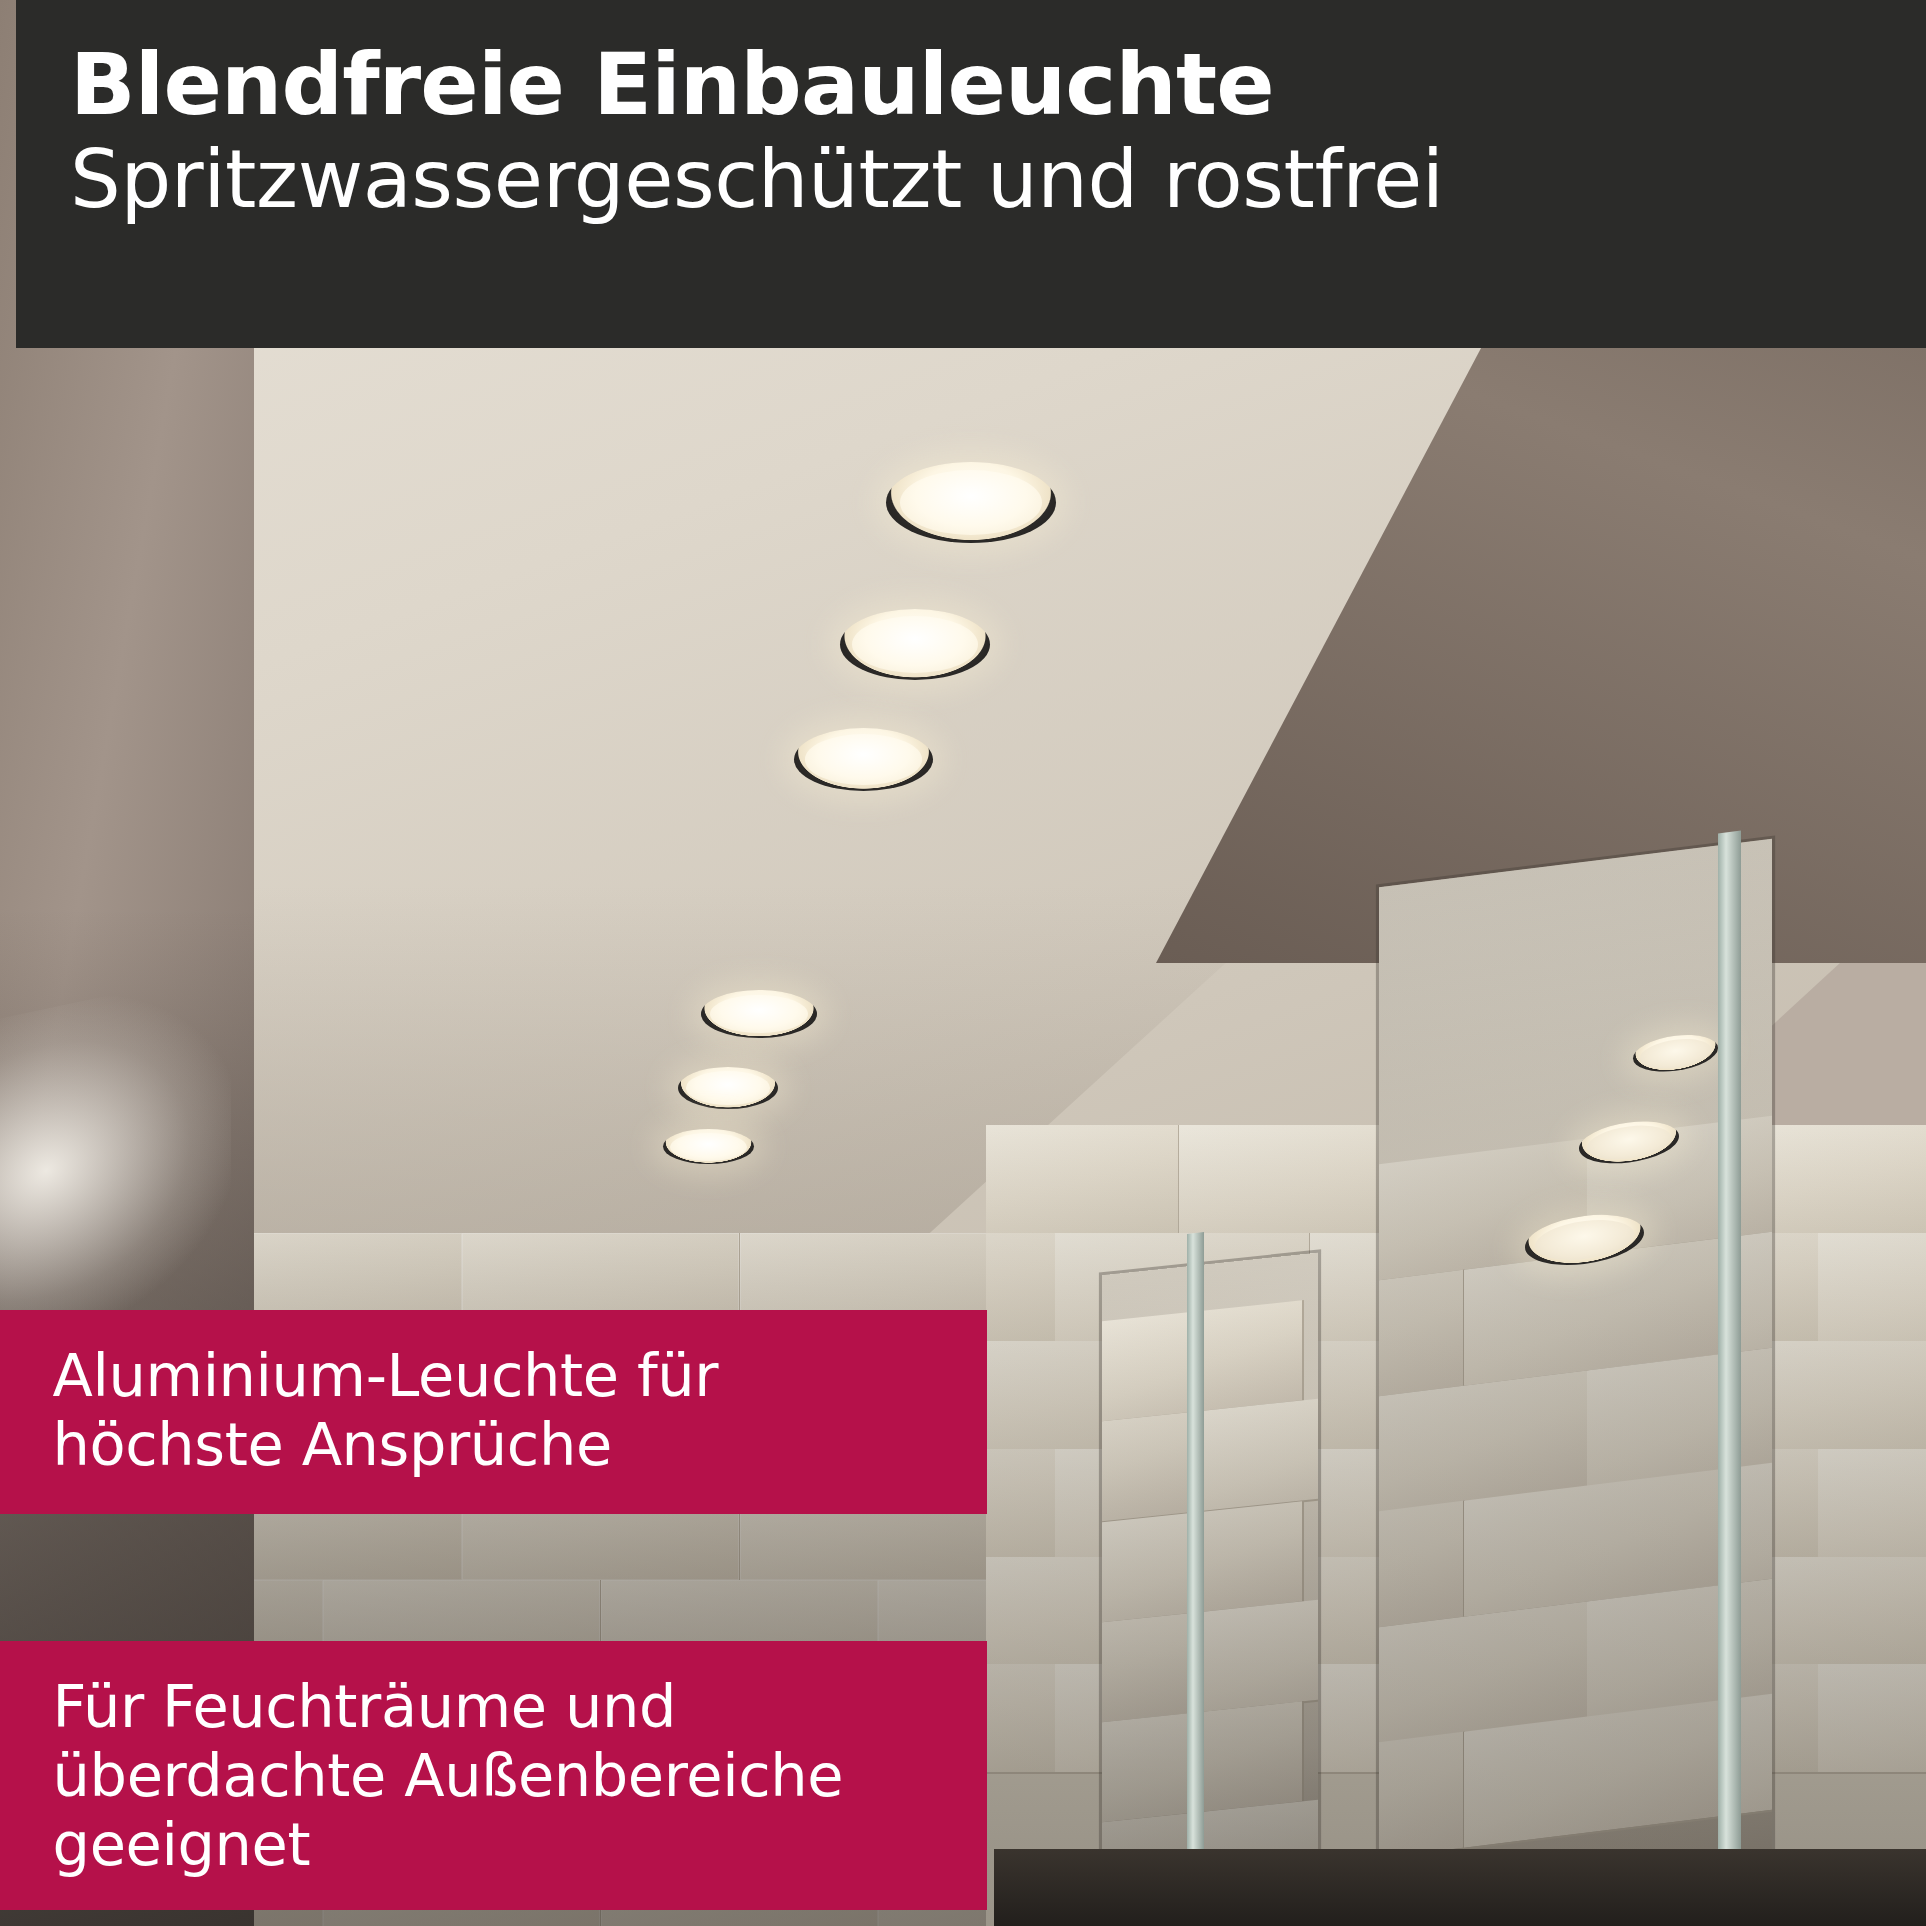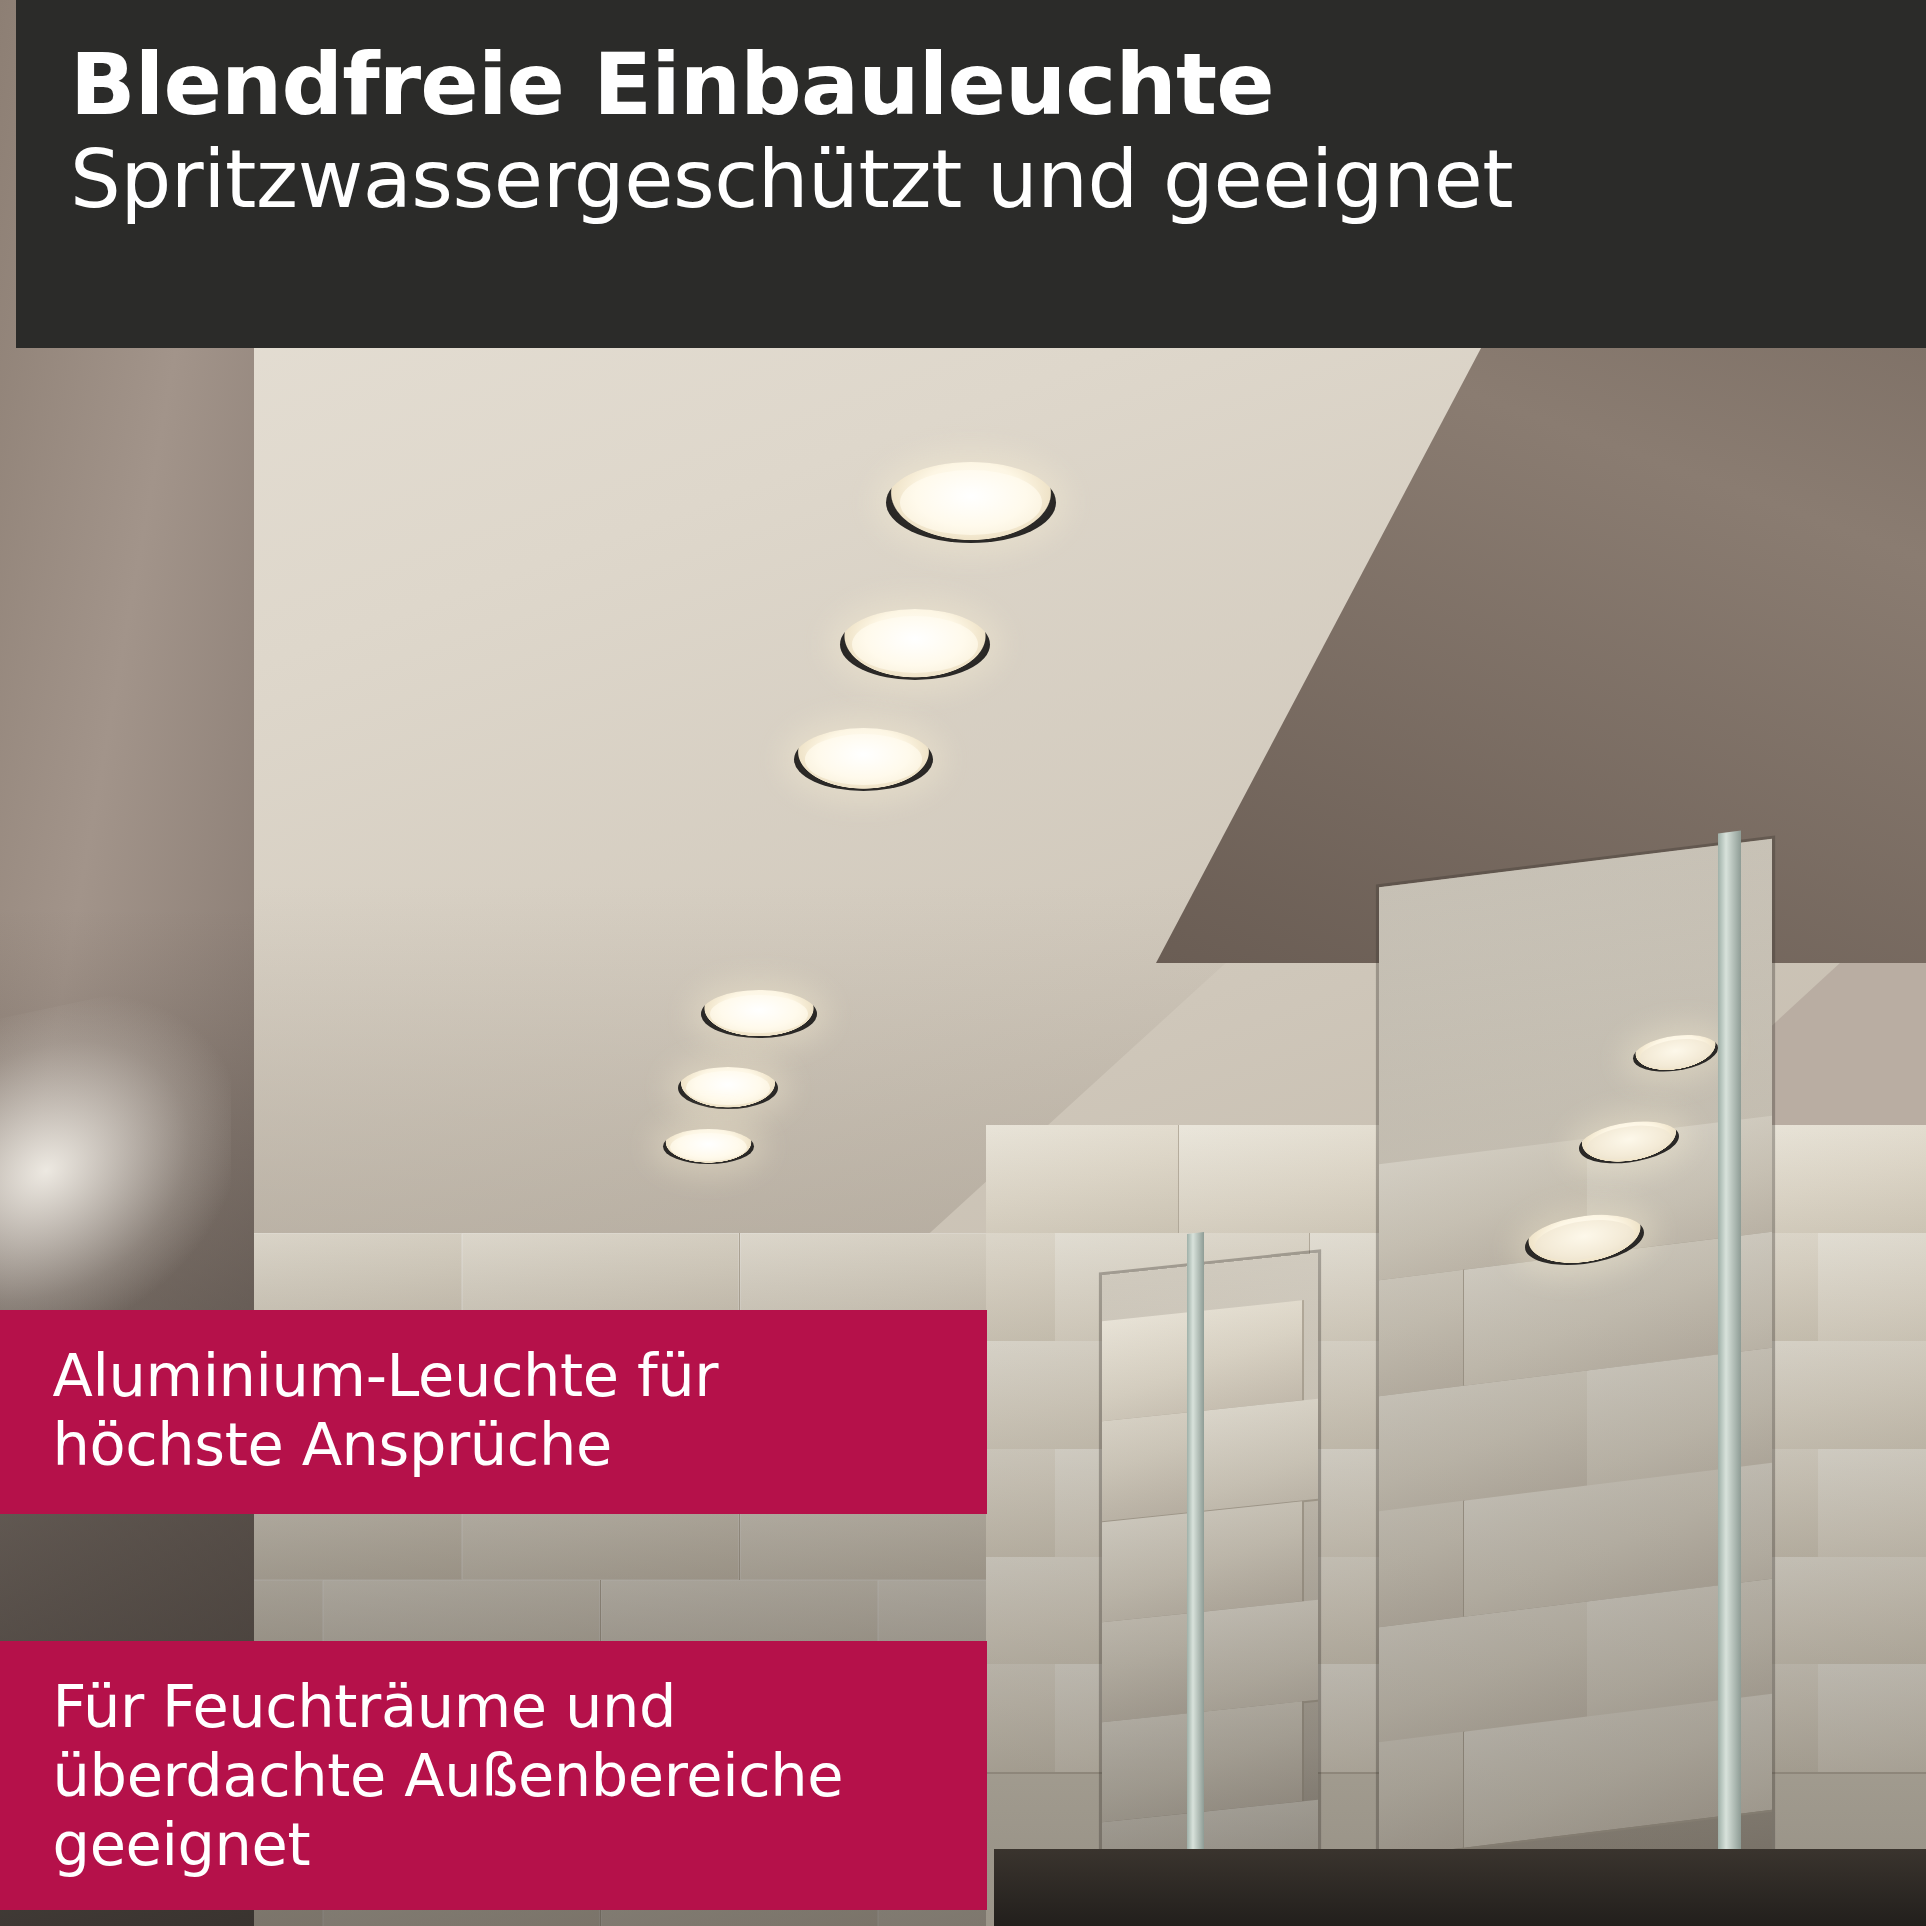--- a/index.html
+++ b/index.html
@@ -363,21 +363,21 @@
     <div class="spot" style="left:840px; top:609px;  width:150px; height:71px;"></div>
     <div class="spot" style="left:794px; top:728px;  width:139px; height:63px;"></div>
     <div class="spot" style="left:701px;  top:990px; width:116px; height:48px;"></div>
     <div class="spot" style="left:678px;  top:1067px; width:100px; height:42px;"></div>
     <div class="spot" style="left:663px;  top:1129px; width:91px; height:35px;"></div>
 
   </div>
 
   <div class="header">
     <h1>Blendfreie Einbauleuchte</h1>
-    <h2>Spritzwassergeschützt und geeignet</h2>
+    <h2>Spritzwassergeschützt und rostfrei</h2>
   </div>
 
 
   <div class="callout" id="callout-1">Aluminium-Leuchte für höchste Ansprüche</div>
   <div class="callout" id="callout-2">Für Feuchträume und überdachte Außenbereiche geeignet</div>
 
 </div>
 
 
 </body></html>

